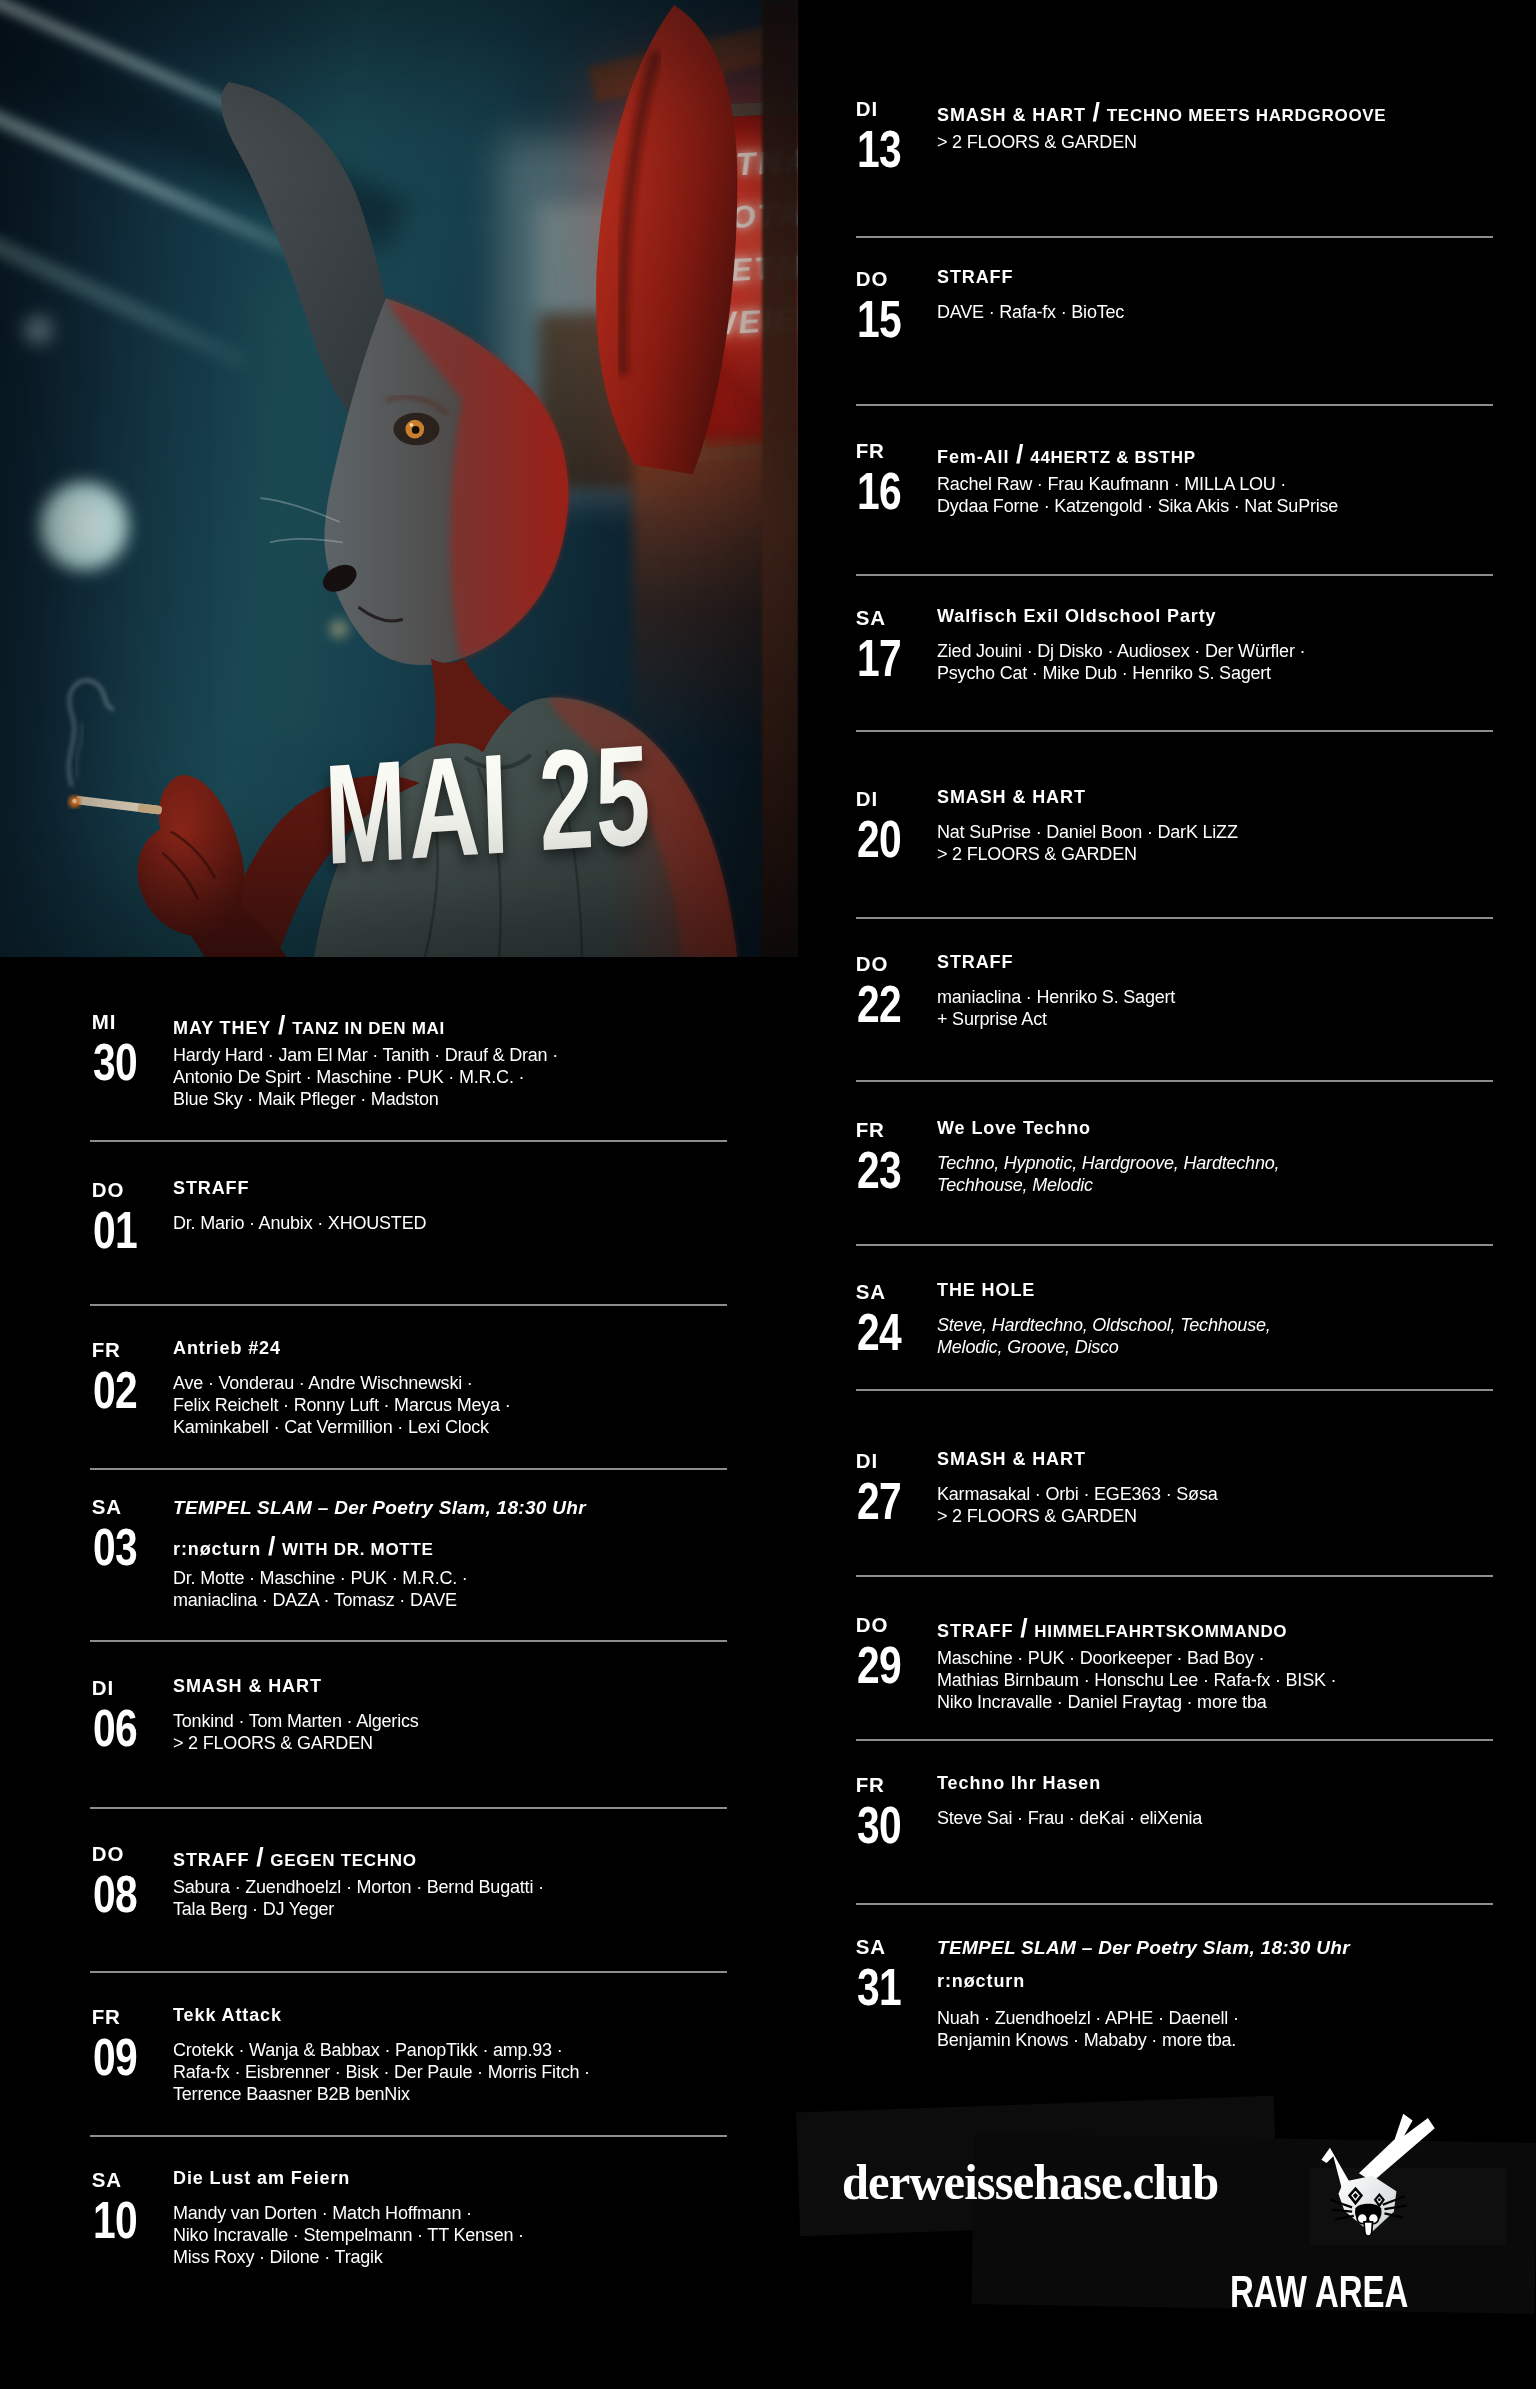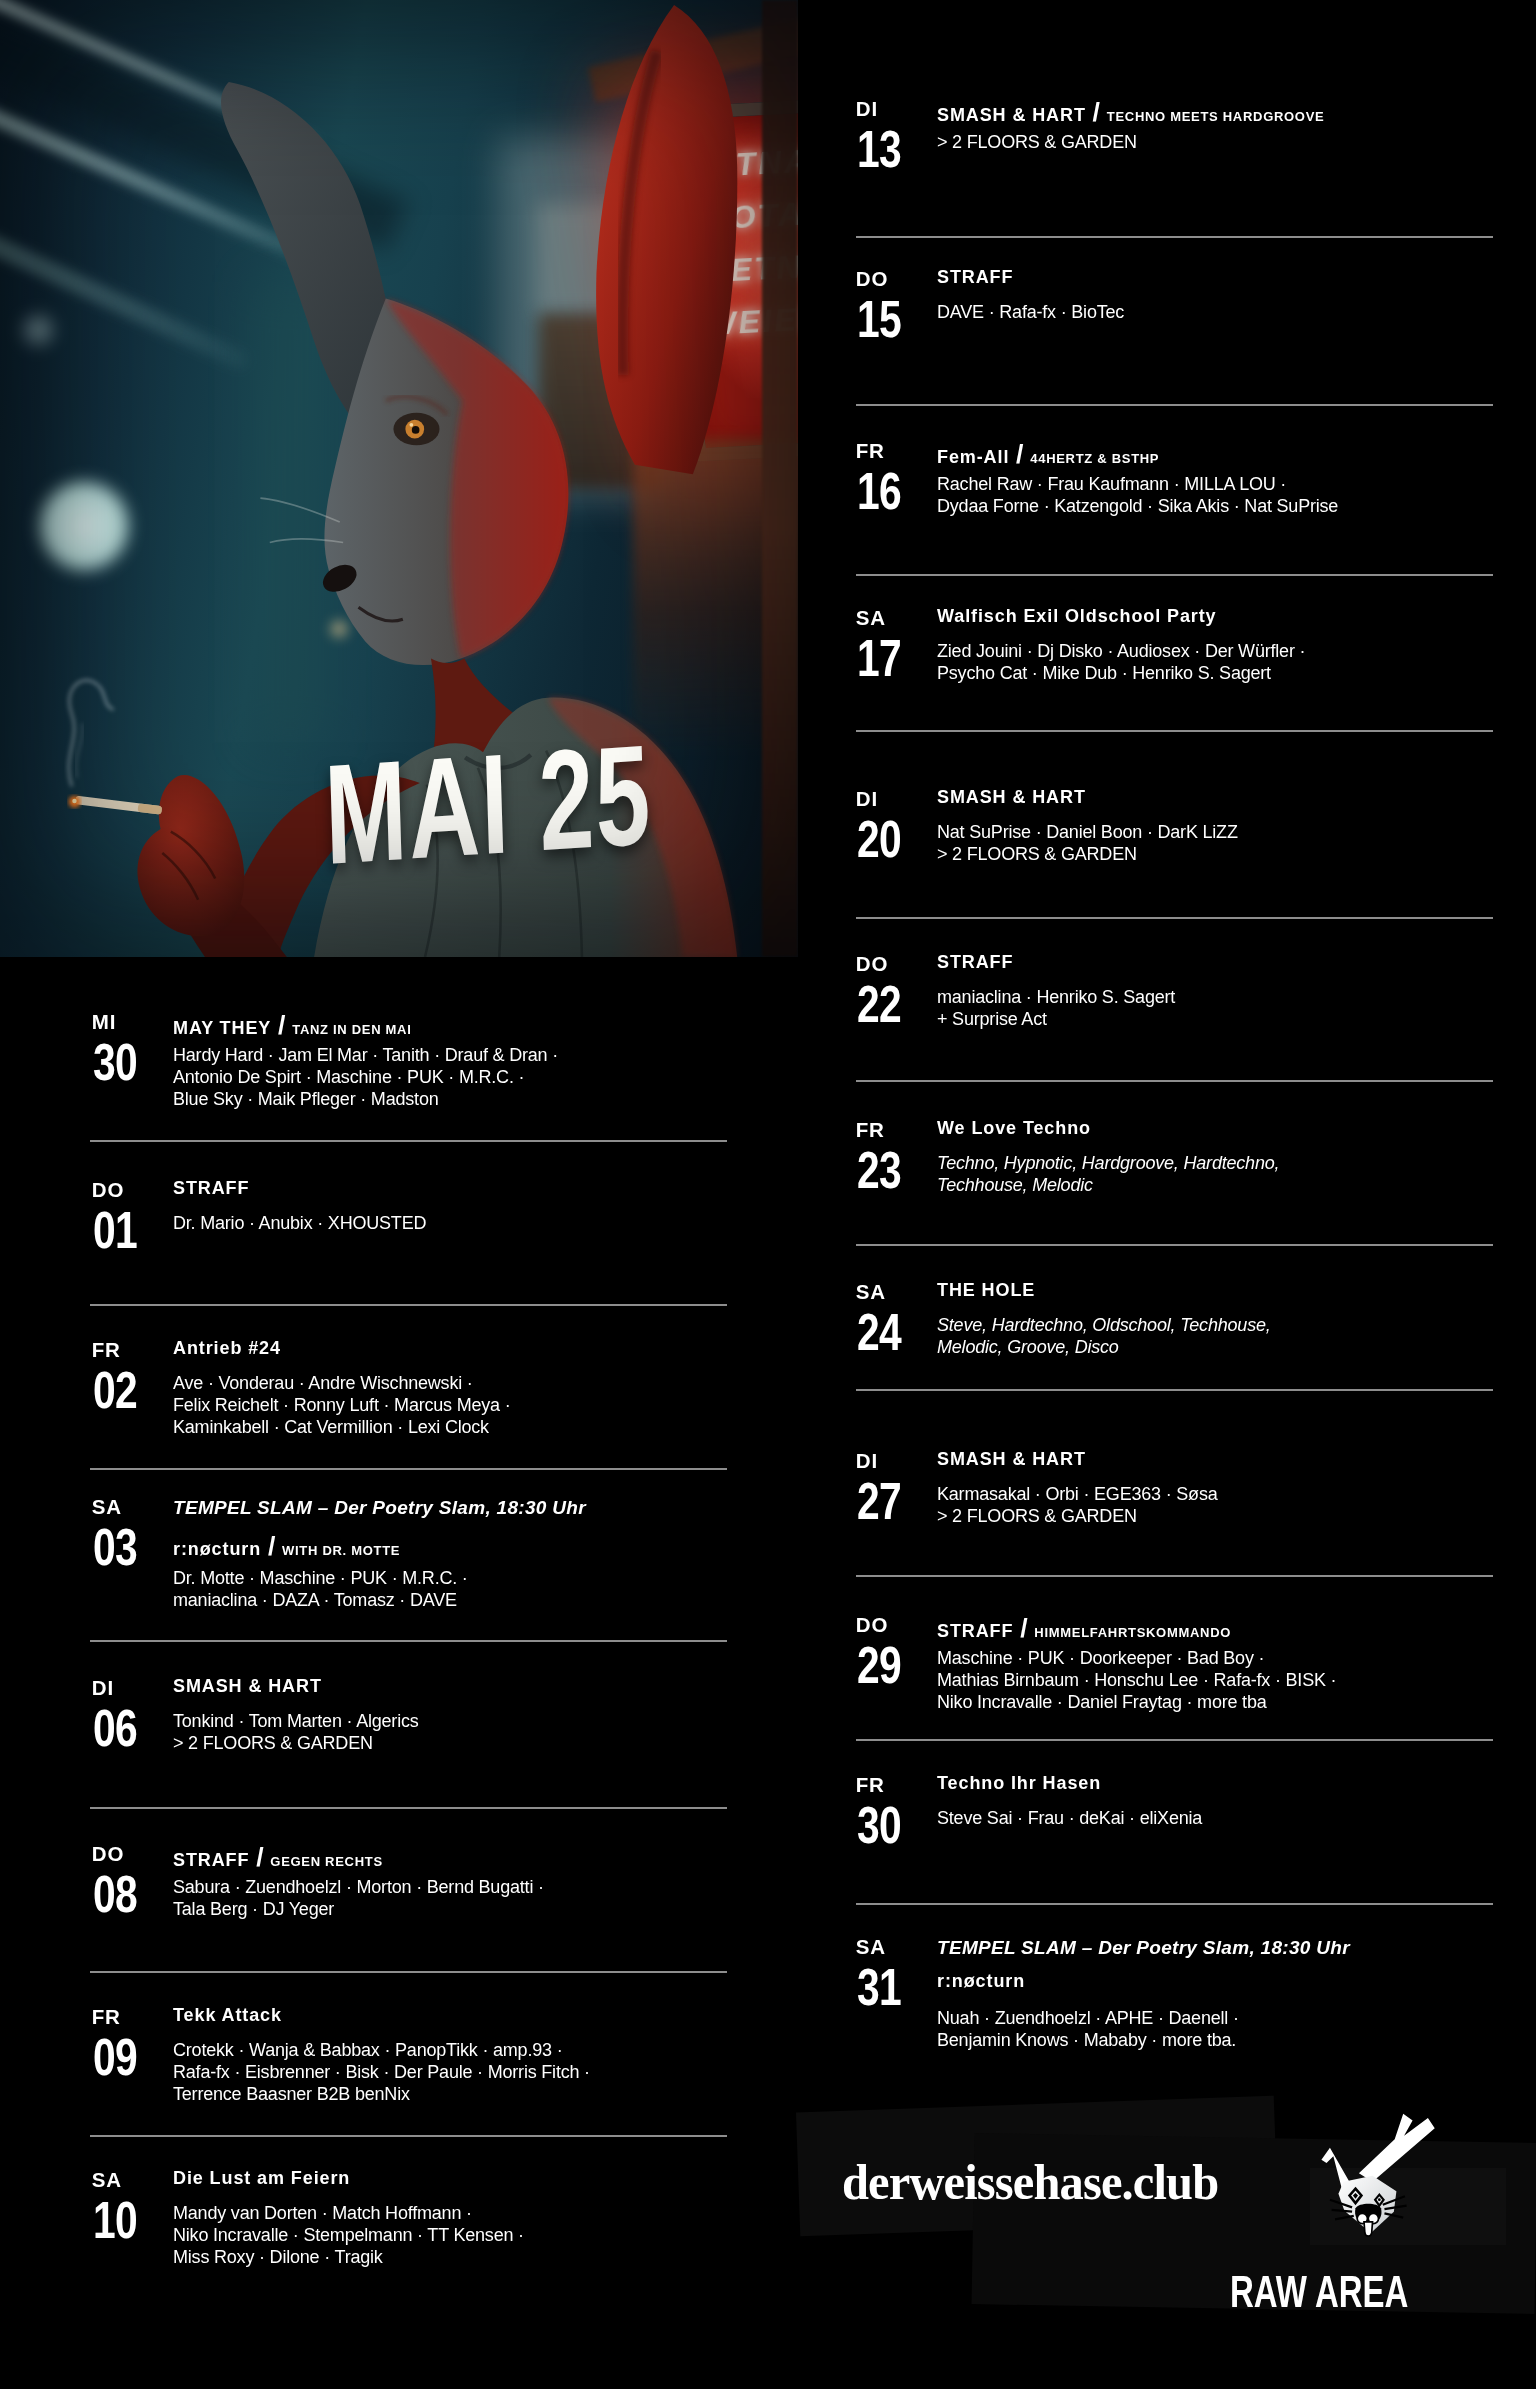--- a/index.html
+++ b/index.html
@@ -50,21 +50,21 @@
        text-shadow:0 6.8px 17px rgba(0,0,0,.55);}
 
   
   .event{position:absolute;width:657px;}
   .event .day{position:absolute;left:1.7px;top:0;font-size:20.5px;font-weight:bold;letter-spacing:0.9px;}
   .event .date{position:absolute;left:2.6px;top:31px;font-size:51px;line-height:44px;font-weight:bold;
                letter-spacing:-0.9px;transform:scaleX(.8);transform-origin:left top;}
   .event .trow{position:absolute;left:83px;top:0;white-space:nowrap;}
   .event .etitle{font-size:18px;font-weight:bold;letter-spacing:0.9px;}
   .event .eslash{font-size:26.5px;font-weight:bold;padding:0 6.8px;}
-  .event .esub{font-size:13px;font-weight:bold;letter-spacing:0.7px;}
+  .event .esub{font-size:17px;font-weight:bold;letter-spacing:0.7px;}
   .event .pre{position:absolute;left:83px;top:1.7px;font-size:19px;font-weight:bold;font-style:italic;
               letter-spacing:0.3px;white-space:nowrap;}
   .event .lines{position:absolute;left:83px;top:34px;font-size:18px;line-height:22px;
                 letter-spacing:-0.2px;white-space:pre-line;width:597px;}
   .event.special .trow{top:36px;}
   .event.special .lines{top:72px;}
   .event.itl .lines{font-style:italic;}
   .divider{position:absolute;height:1.7px;background:#8d8d8d;}
 
   
@@ -240,21 +240,21 @@
     </div>
     <div class="lines">Tonkind · Tom Marten · Algerics
 &gt; 2 FLOORS &amp; GARDEN</div>
   </div>
 
   <div class="event" style="left: 90px; top: 1842px;">
     <div class="day">DO</div>
     <div class="date">08</div>
 
     <div class="trow">
-      <span class="etitle">STRAFF</span><span class="eslash">/</span><span class="esub">GEGEN RECHTS</span>
+      <span class="etitle">STRAFF</span><span class="eslash">/</span><span class="esub">GEGEN TECHNO</span>
     </div>
     <div class="lines">Sabura · Zuendhoelzl · Morton · Bernd Bugatti ·
 Tala Berg · DJ Yeger</div>
   </div>
 
   <div class="event" style="left: 90px; top: 2005px;">
     <div class="day">FR</div>
     <div class="date">09</div>
 
     <div class="trow">

